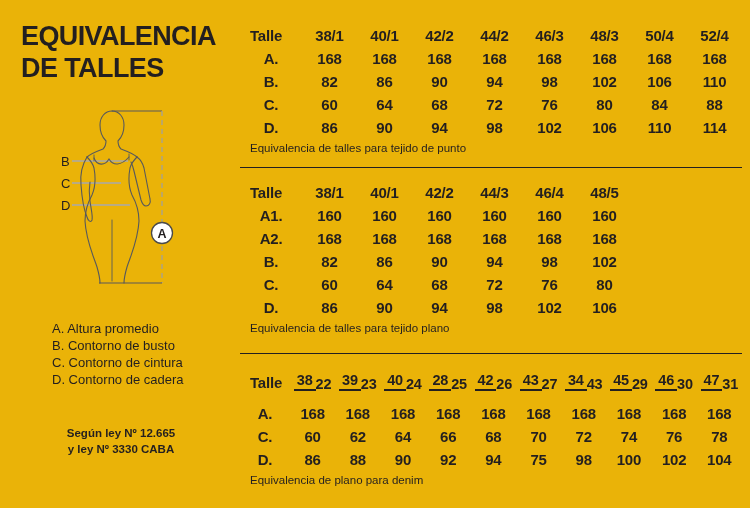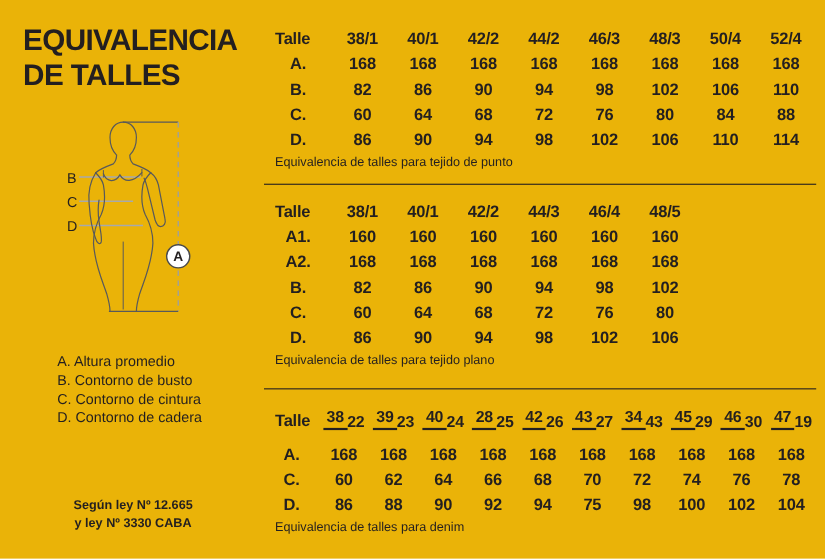--- a/index.html
+++ b/index.html
@@ -9,21 +9,21 @@
   }
   
   .title {
     position:absolute; left:21px; top:20px; margin:0;
     font-size:27px; font-weight:700; line-height:32px; letter-spacing:-0.6px;
   }
   .figure-svg { position:absolute; left:42px; top:100px; }
   .legend { position:absolute; left:52px; top:295px; font-size:13px; line-height:17px;margin-top:25px; }
   .legend div { white-space:nowrap; }
   .law-note {
-    position:absolute; left:0; top:452px; width:242px; text-align:center;
+    position:absolute; left:0; top:425px; width:242px; text-align:center;
     font-size:11.5px; font-weight:700; line-height:16px;
   }
   
   .right { position:absolute; left:240px; top:0; width:503px; height:508px; }
   .divider { position:absolute; left:0; width:502px; height:0; border-top:1.3px solid #231f20; }
   .div1 { top:167px; }
   .div2 { top:353px; }
   .tbl { position:absolute; left:0; }
   .tbl1 { top:24px; }
   .tbl2 { top:181px; }
@@ -239,21 +239,21 @@
           </div>
           <div class="cell header">
             <span class="frac">
               <span class="top">46</span>
               <span class="bot">30</span>
             </span>
           </div>
           <div class="cell header">
             <span class="frac">
               <span class="top">47</span>
-              <span class="bot">19</span>
+              <span class="bot">31</span>
             </span>
           </div>
           <div class="cell">A.</div>
           <div class="cell">168</div>
           <div class="cell">168</div>
           <div class="cell">168</div>
           <div class="cell">168</div>
           <div class="cell">168</div>
           <div class="cell">168</div>
           <div class="cell">168</div>
@@ -276,17 +276,17 @@
           <div class="cell">88</div>
           <div class="cell">90</div>
           <div class="cell">92</div>
           <div class="cell">94</div>
           <div class="cell">75</div>
           <div class="cell">98</div>
           <div class="cell">100</div>
           <div class="cell">102</div>
           <div class="cell">104</div>
         </div>
-        <div class="caption">Equivalencia de talles para denim</div>
+        <div class="caption">Equivalencia de plano para denim</div>
       </div>
   </div>
 
 </div>
 
 </body></html>

